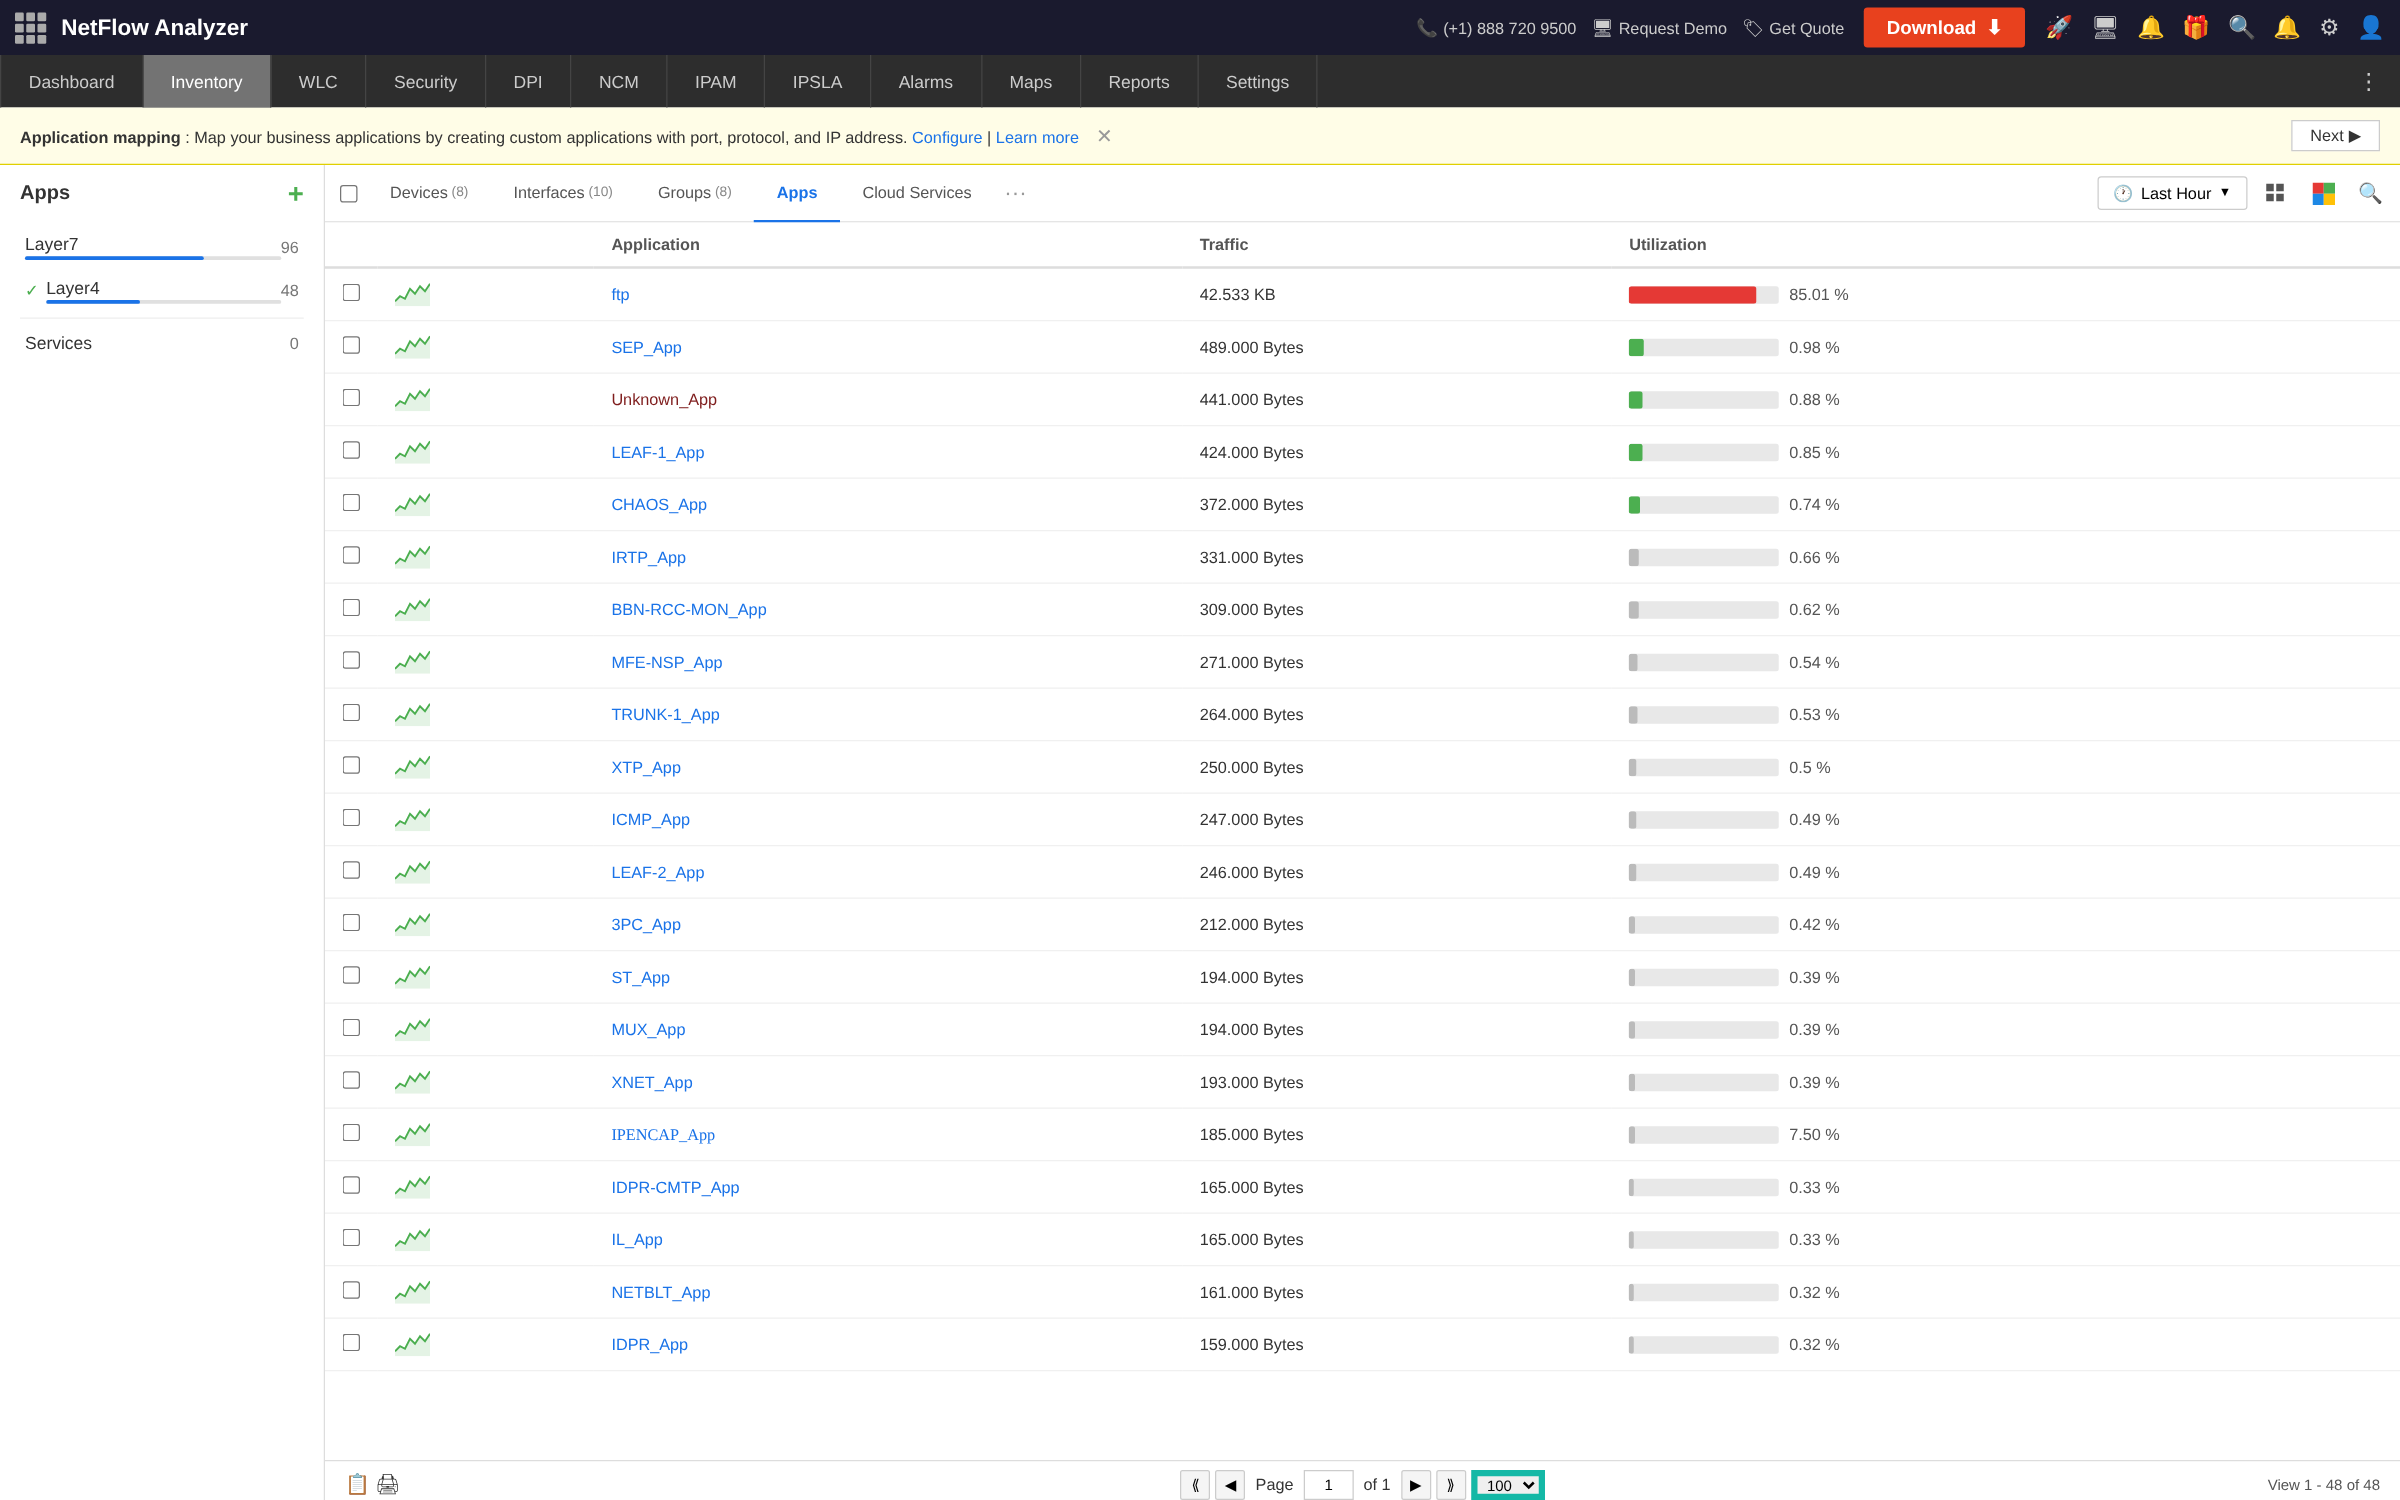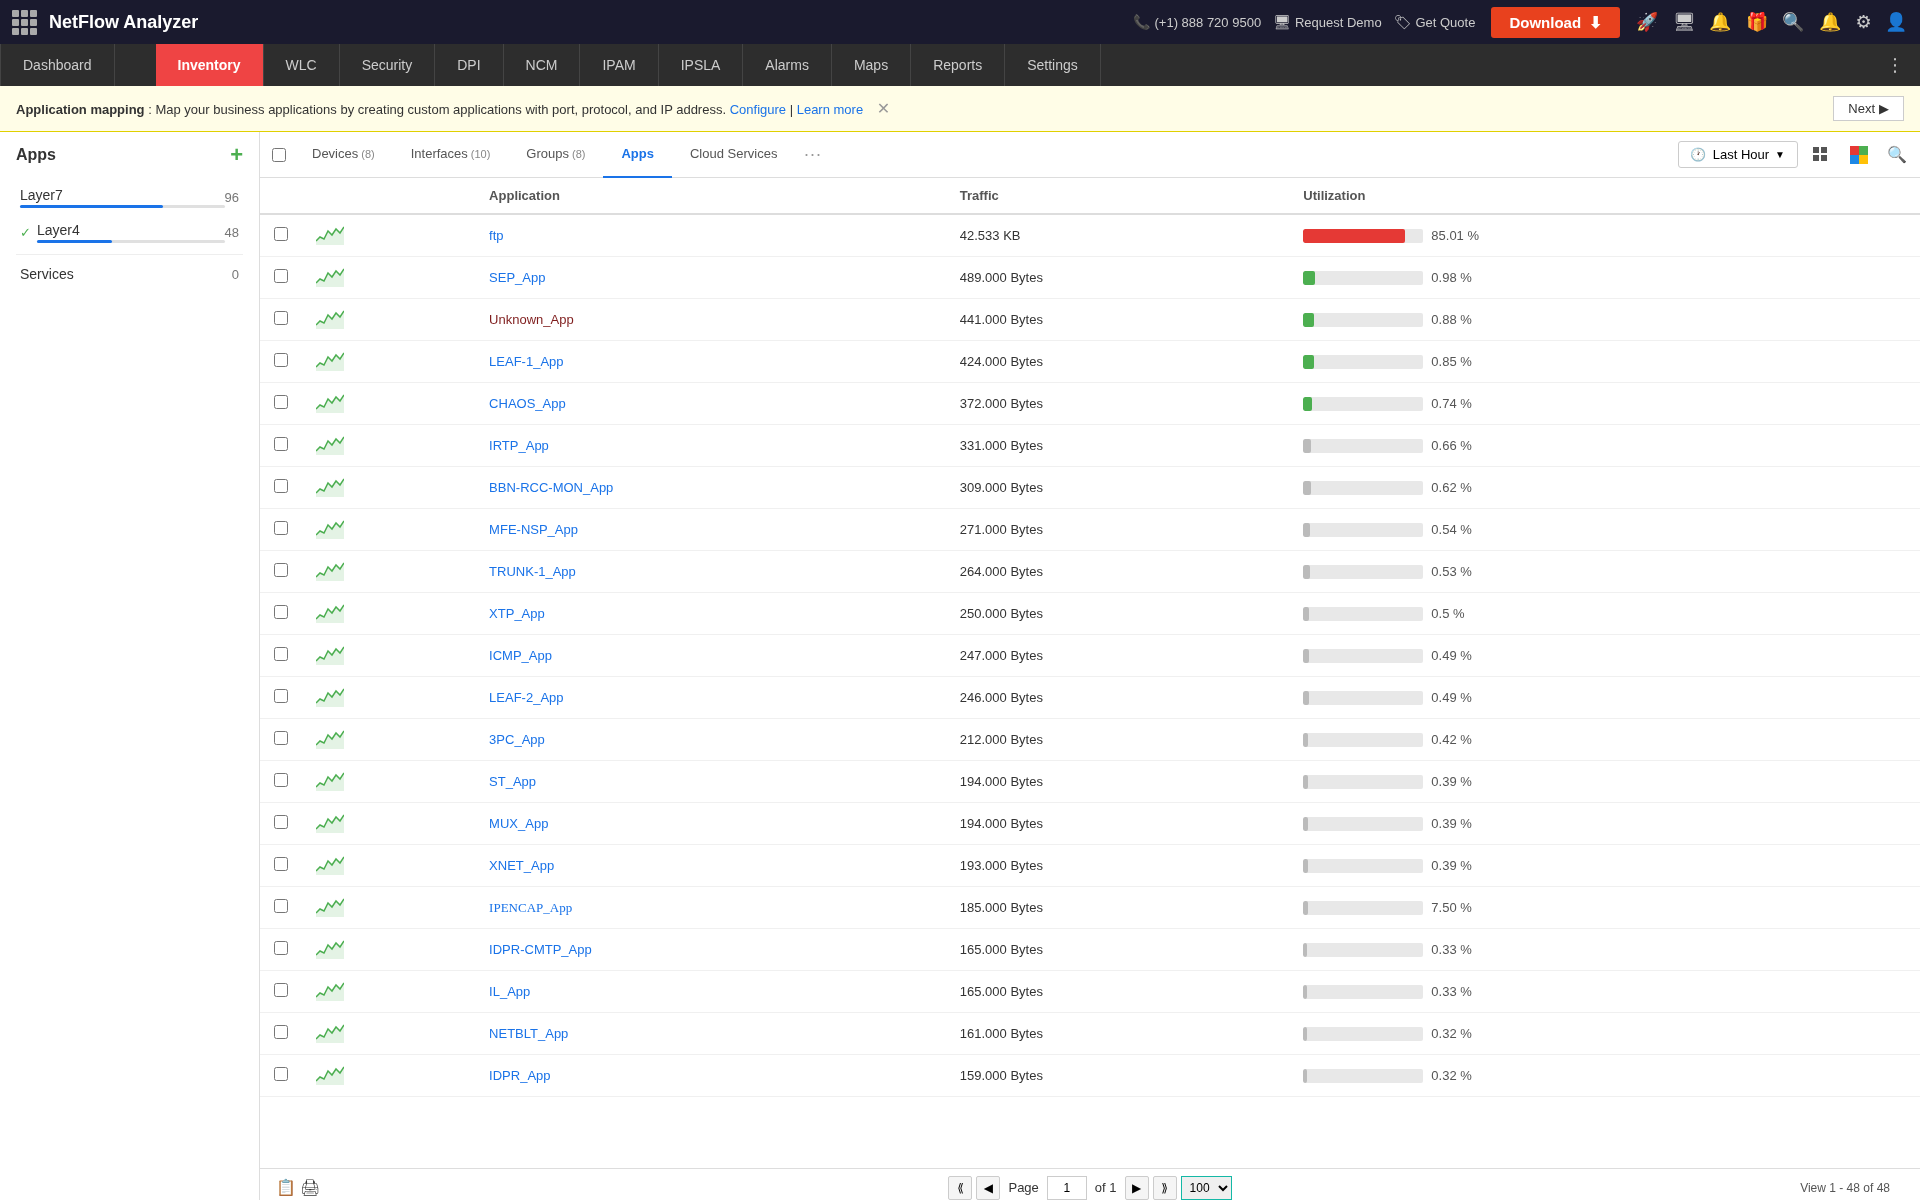--- a/index.html
+++ b/index.html
@@ -14,21 +14,21 @@
     .top-bar-actions .phone { display: flex; align-items: center; gap: 4px; }
     .top-bar-actions .demo, .top-bar-actions .quote { display: flex; align-items: center; gap: 4px; cursor: pointer; }
     .download-btn { background: #e8411e; color: #fff; border: none; padding: 6px 18px; font-size: 15px; font-weight: bold; border-radius: 3px; cursor: pointer; display: flex; align-items: center; gap: 8px; }
     .top-icons { display: flex; align-items: center; gap: 14px; color: #ccc; font-size: 18px; }
     .top-icons span { cursor: pointer; }
 
     
     .nav-bar { background: #2d2d2d; display: flex; align-items: center; height: 42px; justify-content: space-between; }
     .nav-item { padding: 0 22px; height: 42px; display: flex; align-items: center; color: #ccc; font-size: 14px; cursor: pointer; border-right: 1px solid #444; }
     .nav-item:first-child { border-left: 1px solid #444; }
-    .nav-item.active { background: #ef4444; color: #fff; font-weight: bold; margin-left: 41px; }
+    .nav-item.active { background: #737373; color: #fff; font-weight: normal; }
     .nav-more { margin-left: auto; padding: 0 16px; color: #ccc; font-size: 18px; cursor: pointer; }
 
     
     .banner { background: #fffde7; border-bottom: 1px solid #e0d000; padding: 10px 16px; display: flex; align-items: center; font-size: 13px; }
     .banner-text { flex: 1; }
     .banner-text strong { color: #333; }
     .banner-text a { color: #1a73e8; text-decoration: none; }
     .banner-close { color: #999; cursor: pointer; font-size: 16px; margin-left: 8px; }
     .banner-next { background: #fff; border: 1px solid #ccc; padding: 4px 14px; font-size: 13px; color: #333; cursor: pointer; display: flex; align-items: center; gap: 4px; margin-left: 16px; white-space: nowrap; }
 
@@ -72,23 +72,23 @@
     .util-bar-wrap { display: flex; align-items: center; gap: 8px; }
     .util-bar-bg { width: 120px; height: 14px; background: #e8e8e8; border-radius: 2px; overflow: hidden; position: relative; }
     .util-bar-fill { height: 100%; border-radius: 2px; }
     .util-pct { font-size: 13px; color: #555; min-width: 48px; }
 
     
     .pagination { background: #fff; border-top: 1px solid #ddd; display: flex; align-items: center; justify-content: center; height: 38px; font-size: 13px; gap: 4px; position: relative; }
     .pagination .page-controls { display: flex; align-items: center; gap: 4px; }
     .page-btn { border: 1px solid #ccc; background: #f5f5f5; width: 24px; height: 24px; display: flex; align-items: center; justify-content: center; cursor: pointer; font-size: 12px; border-radius: 2px; }
     .page-input { border: 1px solid #ccc; width: 40px; height: 24px; text-align: center; font-size: 12px; }
-    .page-select { border: 1px solid #14b8a6; height: 24px; font-size: 12px; padding: 0 4px; }
+    .page-select { border: 5px solid #14b8a6; height: 24px; font-size: 12px; padding: 0 4px; }
     .pagination-left { position: absolute; left: 16px; display: flex; gap: 4px; }
-    .pagination-right { position: absolute; right: 30px; font-size: 12px; color: #555; }
+    .pagination-right { position: absolute; right: 16px; font-size: 12px; color: #555; }
 
     
     input[type=checkbox] { width: 14px; height: 14px; cursor: pointer; }
 
     
     .tab-badge { font-size: 11px; color: #888; }
   </style>
 </head>
 <body>
 

